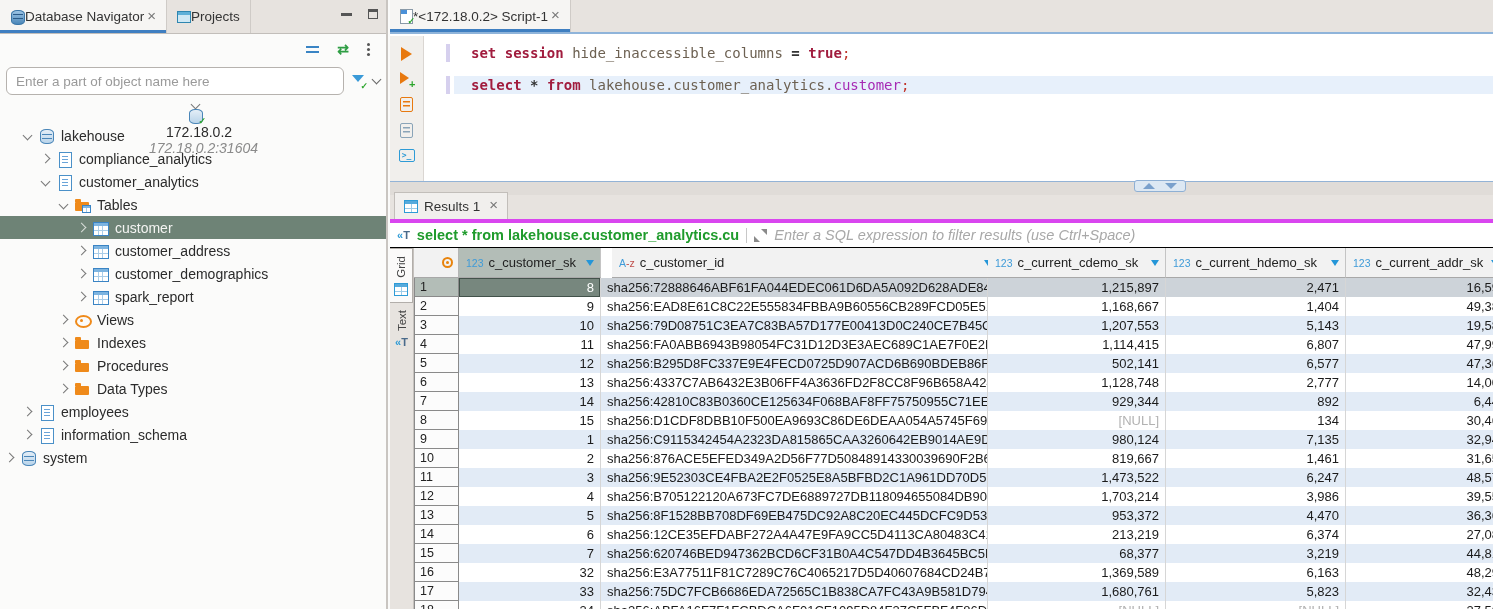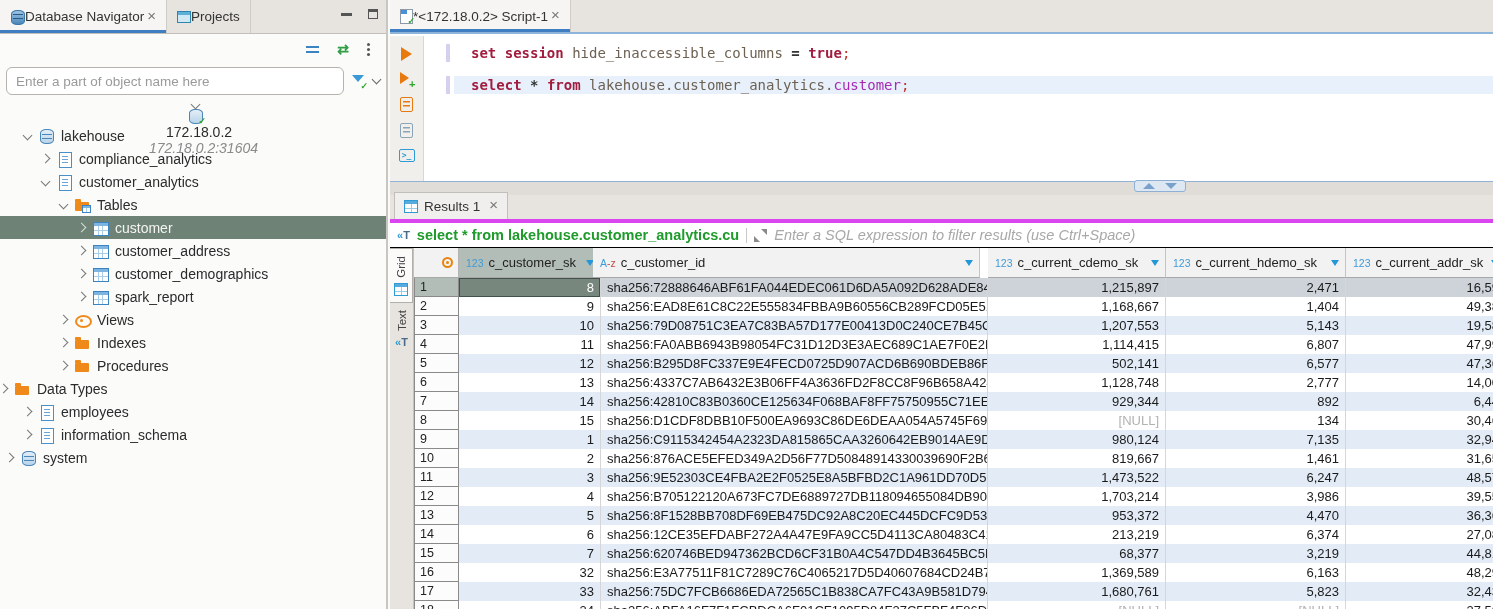--- a/index.html
+++ b/index.html
@@ -241,21 +241,21 @@
       <div class="tree-row" style="padding-left: 60px;">
         <span class="t-chev collapsed"></span>
         <span class="t-ico i-folder"></span>
         <span class="t-label">Indexes</span>
       </div>
       <div class="tree-row" style="padding-left: 60px;">
         <span class="t-chev collapsed"></span>
         <span class="t-ico i-folder"></span>
         <span class="t-label">Procedures</span>
       </div>
-      <div class="tree-row" style=" align-items: center;">
+      <div class="tree-row" style="padding-left: 60px; align-items: center;">
         <span class="t-chev collapsed"></span>
         <span class="t-ico i-folder"></span>
         <span class="t-label">Data Types</span>
       </div>
       <div class="tree-row" style="padding-left: 24px;">
         <span class="t-chev collapsed"></span>
         <span class="t-ico i-schema"></span>
         <span class="t-label">employees</span>
       </div>
       <div class="tree-row" style="padding-left: 24px;">
@@ -329,21 +329,21 @@
   <div class="grid-wrap">
     <div class="gcorner">
       <span class="target-ico"></span>
     </div>
     <div id="gridHeaders">
         <div class="hcell selected" style="left: 45px; width: 142px;">
           <span class="badge">123</span>
           <span>c_customer_sk</span>
           <span class="harrow"></span>
         </div>
-        <div class="hcell" style="left: 179px; width: 387px;">
+        <div class="hcell" style="left: 198px; width: 387px;">
           <span class="badge">A<span class="rz">-z</span></span>
           <span>c_customer_id</span>
           <span class="harrow"></span>
         </div>
         <div class="hcell" style="left: 574px; width: 178px;">
           <span class="badge">123</span>
           <span>c_current_cdemo_sk</span>
           <span class="harrow"></span>
         </div>
         <div class="hcell" style="left: 752px; width: 180px;">

